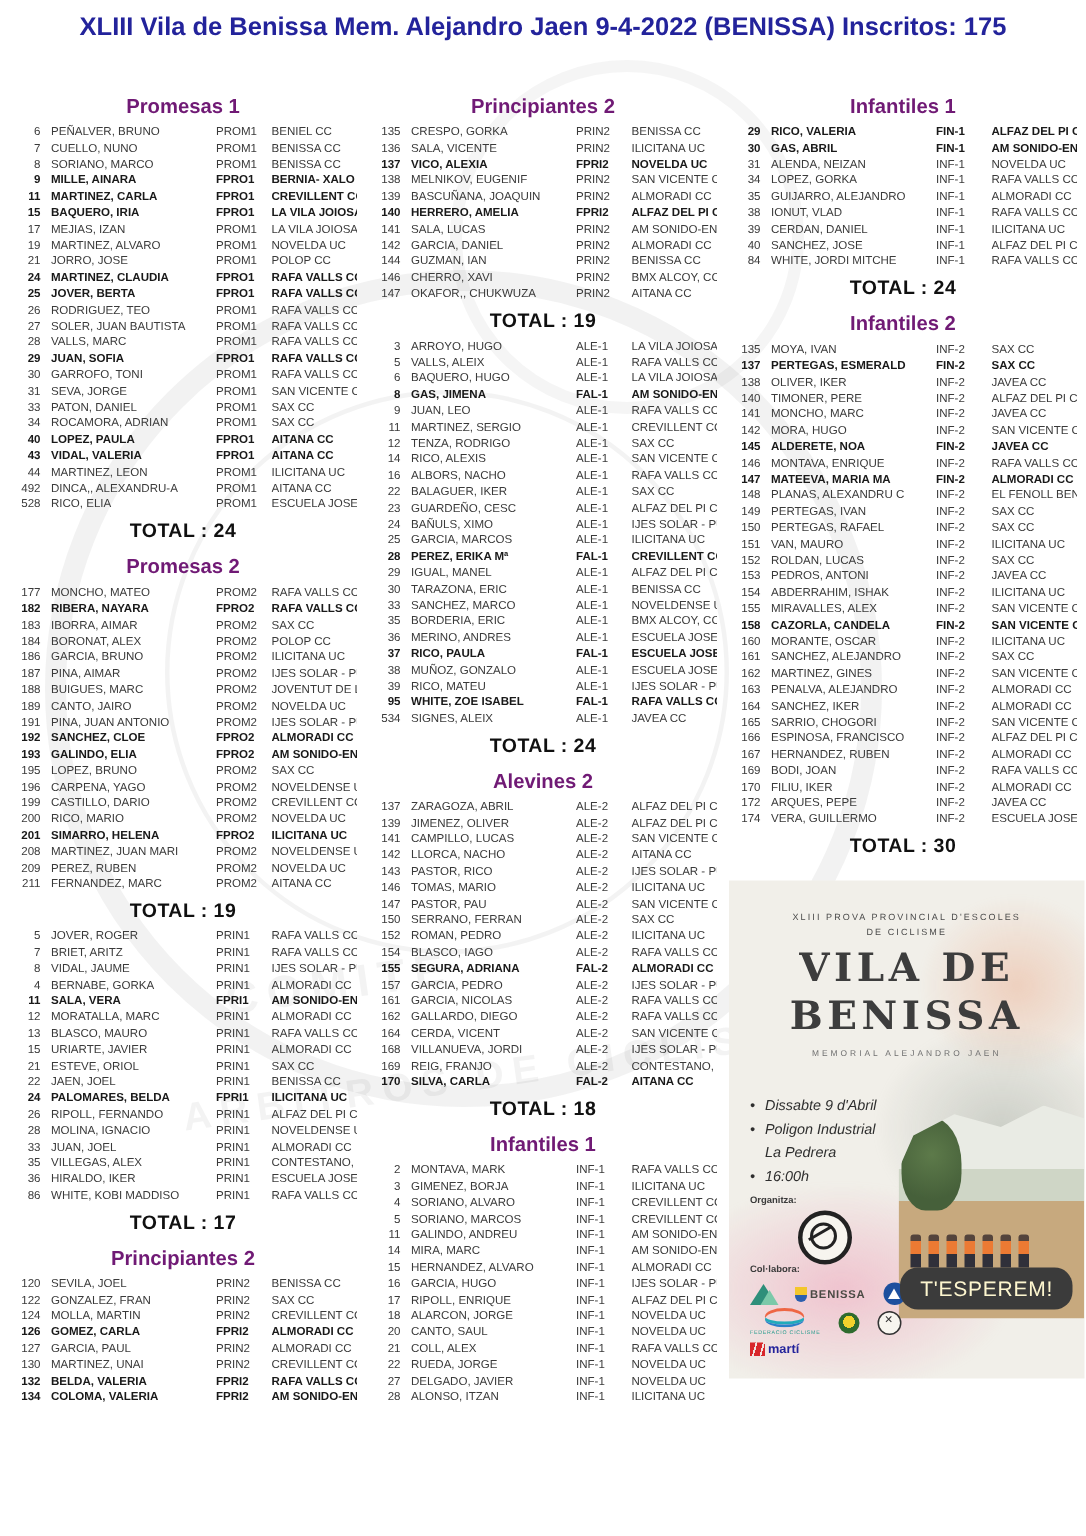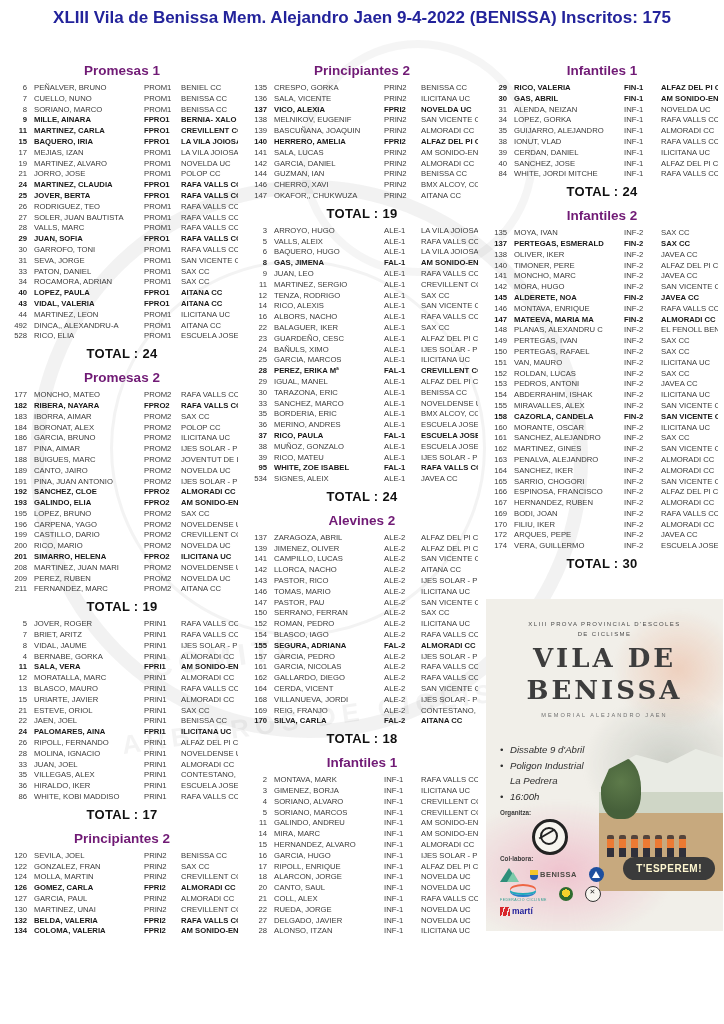--- a/index.html
+++ b/index.html
@@ -34,21 +34,21 @@
   .row .num{width:21px;text-align:right;margin-right:7px;flex:none;}
   .row .name{width:110px;flex:none;overflow:hidden;}
   .row .cat{width:37px;flex:none;}
   .row .club{flex:1;overflow:hidden;}
   .total{
     text-align:center;font-size:13px;font-weight:bold;color:#101010;
     margin:4px 0 5px;letter-spacing:0.3px;
   }
   
   .poster{
-    position:relative;width:237px;height:332px;margin-top:28px;
+    position:relative;width:237px;height:332px;margin-top:16px;
     background:#f1efe9;overflow:hidden;z-index:1;
   }
   .blob{position:absolute;border-radius:50%;filter:blur(2px);}
   .blob.peach{right:-20px;top:10px;width:130px;height:120px;
     background:radial-gradient(closest-side,rgba(233,150,110,0.35),rgba(233,150,110,0));}
   .blob.graygreen{right:-30px;top:95px;width:170px;height:140px;
     background:radial-gradient(closest-side,rgba(150,160,150,0.40),rgba(150,160,150,0));}
   .blob.pink{left:-40px;bottom:-10px;width:230px;height:140px;border-radius:40%;
     background:radial-gradient(closest-side,rgba(238,160,185,0.55),rgba(238,160,185,0));}
   .kicker{position:relative;margin-top:20px;text-align:center;font-size:6px;
@@ -96,21 +96,21 @@
     clip-path:polygon(8% 14%,30% 4%,55% 10%,78% 0,100% 6%,100% 100%,0 100%,0 30%);
     background:linear-gradient(to bottom,#e9ebe4 0 30%,#cfd6c6 30% 45%,#c7a97e 45% 100%);
   }
   .photo .tree{position:absolute;left:2px;top:8px;width:40px;height:62px;border-radius:50% 50% 40% 40%;
     background:radial-gradient(circle at 50% 40%,#5d7a4a,#46603a 70%);}
   .photo .figures{position:absolute;left:8px;bottom:34px;display:flex;}
   .figure{width:7px;height:22px;margin-right:5px;border-radius:2px 2px 0 0;
     background:linear-gradient(to bottom,#54443c 0 4px,#ec7a33 4px 13px,#30303a 13px);}
   .tesperem{
     position:absolute;right:8px;top:258px;background:#3b3b3b;color:#fdf6cf;
-    font-size:10px;font-weight:bold;letter-spacing:0.5px;
+    font-size:14px;font-weight:normal;letter-spacing:0.5px;
     padding:6px 13px;border-radius:12px;
   }
 </style>
 </head>
 <body>
 
 <div class="watermark">
   <div class="wm-circle outer"></div>
   <div class="wm-circle inner"></div>
   <div class="wm-circle small"></div>
@@ -444,21 +444,21 @@
           <span class="club">SAX CC</span>
         </div>
         <div class="row">
           <span class="num">22</span>
           <span class="name">JAEN, JOEL</span>
           <span class="cat">PRIN1</span>
           <span class="club">BENISSA CC</span>
         </div>
         <div class="row bold">
           <span class="num">24</span>
-          <span class="name">PALOMARES, AINA</span>
+          <span class="name">PALOMARES, BELDA</span>
           <span class="cat">FPRI1</span>
           <span class="club">ILICITANA UC</span>
         </div>
         <div class="row">
           <span class="num">26</span>
           <span class="name">RIPOLL, FERNANDO</span>
           <span class="cat">PRIN1</span>
           <span class="club">ALFAZ DEL PI CC</span>
         </div>
         <div class="row">

